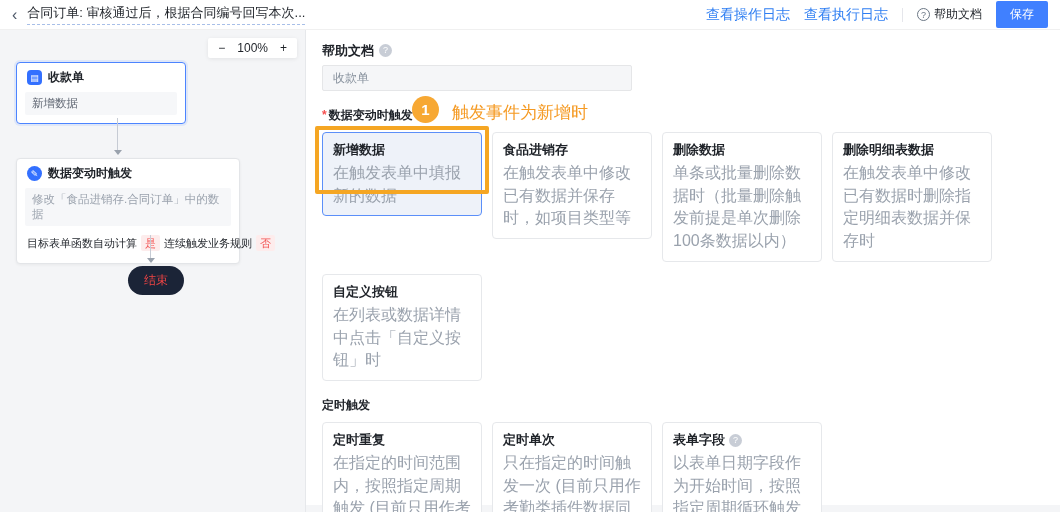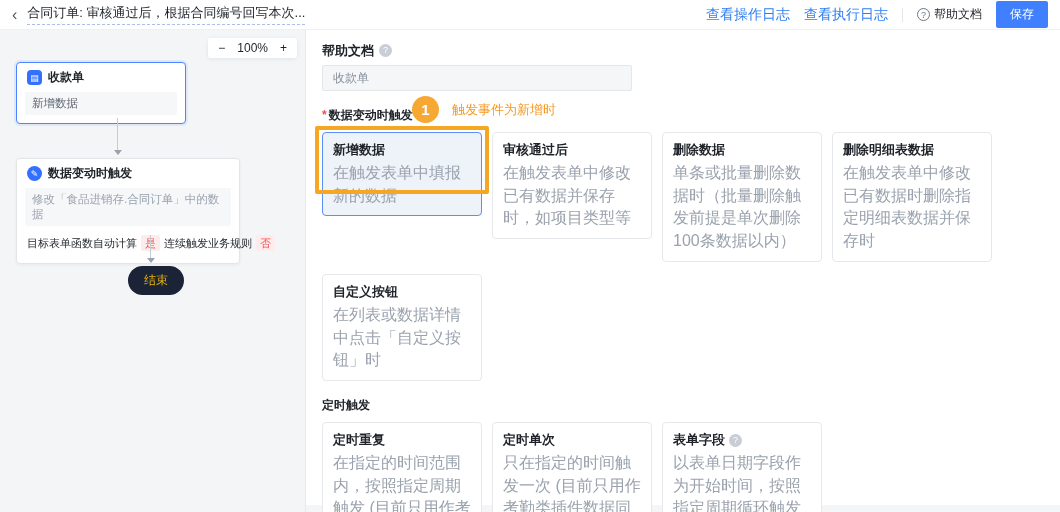--- a/index.html
+++ b/index.html
@@ -42,21 +42,21 @@
   .node-chip.dim { color:#9aa2ad; }
   .node1 { left:16px; top:32px; width:170px; border-color:#4c84ff; box-shadow:0 0 0 2px rgba(76,132,255,.12); }
   .node2 { left:16px; top:128px; width:224px; }
   .node-row { padding:1px 10px 12px; font-size:11px; color:#1f2329; white-space:nowrap; display:flex; align-items:center; gap:4px; }
   .badge { background:#fdecec; color:#f25555; padding:0 4px; border-radius:2px; font-size:11px; line-height:16px; }
   .vline { position:absolute; width:1px; background:#c6cbd4; }
   .vline::after { content:""; position:absolute; bottom:-1px; left:-3px; border:4px solid transparent;
     border-top:5px solid #9aa2ad; border-bottom:none; }
   .arrow1 { left:117px; top:88px; height:36px; }
   .arrow2 { left:150px; top:205px; height:27px; }
-  .end-pill { position:absolute; left:128px; top:236px; background:#1b2437; color:#eab308;
+  .end-pill { position:absolute; left:128px; top:236px; background:#1b2437; color:#ef4444;
     font-size:12px; padding:6px 16px; border-radius:15px; cursor:pointer; }
 
   
   .main-col { flex:1; background:#f4f5f7; }
   .main { background:#fff; height:475px; padding:12px 20px 0 16px; position:relative; }
   .lbl { font-size:13px; font-weight:700; color:#1f2329; display:flex; align-items:center; gap:5px; line-height:17px; }
   .info-ic { width:13px; height:13px; border-radius:50%; background:#c8cdd6; color:#fff;
     font-size:9px; font-weight:400; display:inline-flex; align-items:center; justify-content:center; }
   .trigger-input { margin-top:6px; width:310px; height:26px; background:#f5f6f8;
     border:1px solid #e5e6e8; border-radius:2px; font-size:12px; color:#86909c;
@@ -70,21 +70,21 @@
   .card-d { font-size:16px; color:#9aa2ad; line-height:1.42; }
   .card.sel { border-color:#5b8ff9; background:#eef2f9; }
   .add-filter { margin-top:20px; font-size:12px; color:#7fb0f5; cursor:pointer; display:flex; gap:6px; align-items:center; }
 
   
   .ann-box { position:absolute; left:9px; top:96px; width:174px; height:68px;
     border:4px solid #f5a623; border-radius:2px; pointer-events:none; z-index:5; }
   .ann-num { position:absolute; left:106px; top:66px; width:27px; height:27px; border-radius:50%;
     background:#f7a833; color:#fff; font-size:15px; font-weight:700;
     display:flex; align-items:center; justify-content:center; z-index:6; }
-  .ann-txt { position:absolute; left:146px; top:71px; font-size:13px; color:#f59a23; font-weight:500; z-index:6; }
+  .ann-txt { position:absolute; left:146px; top:71px; font-size:17px; color:#f59a23; font-weight:500; z-index:6; }
 </style>
 </head>
 <body>
 
 <div class="app">
 
   <div class="hdr">
     <span class="back">‹</span>
     <span class="hdr-title">合同订单: 审核通过后，根据合同编号回写本次...</span>
     <div class="hdr-right">
@@ -150,21 +150,21 @@
         <div class="sec-lbl">
           <span class="req">*</span><span>数据变动时触发</span>
         </div>
 
         <div class="cards">
           <div class="card sel">
             <div class="card-t">新增数据</div>
             <div class="card-d">在触发表单中填报新的数据</div>
           </div>
           <div class="card">
-            <div class="card-t">审核通过后</div>
+            <div class="card-t">食品进销存</div>
             <div class="card-d">在触发表单中修改已有数据并保存时，如项目类型等</div>
           </div>
           <div class="card">
             <div class="card-t">删除数据</div>
             <div class="card-d">单条或批量删除数据时（批量删除触发前提是单次删除100条数据以内）</div>
           </div>
           <div class="card">
             <div class="card-t">删除明细表数据</div>
             <div class="card-d">在触发表单中修改已有数据时删除指定明细表数据并保存时</div>
           </div>

